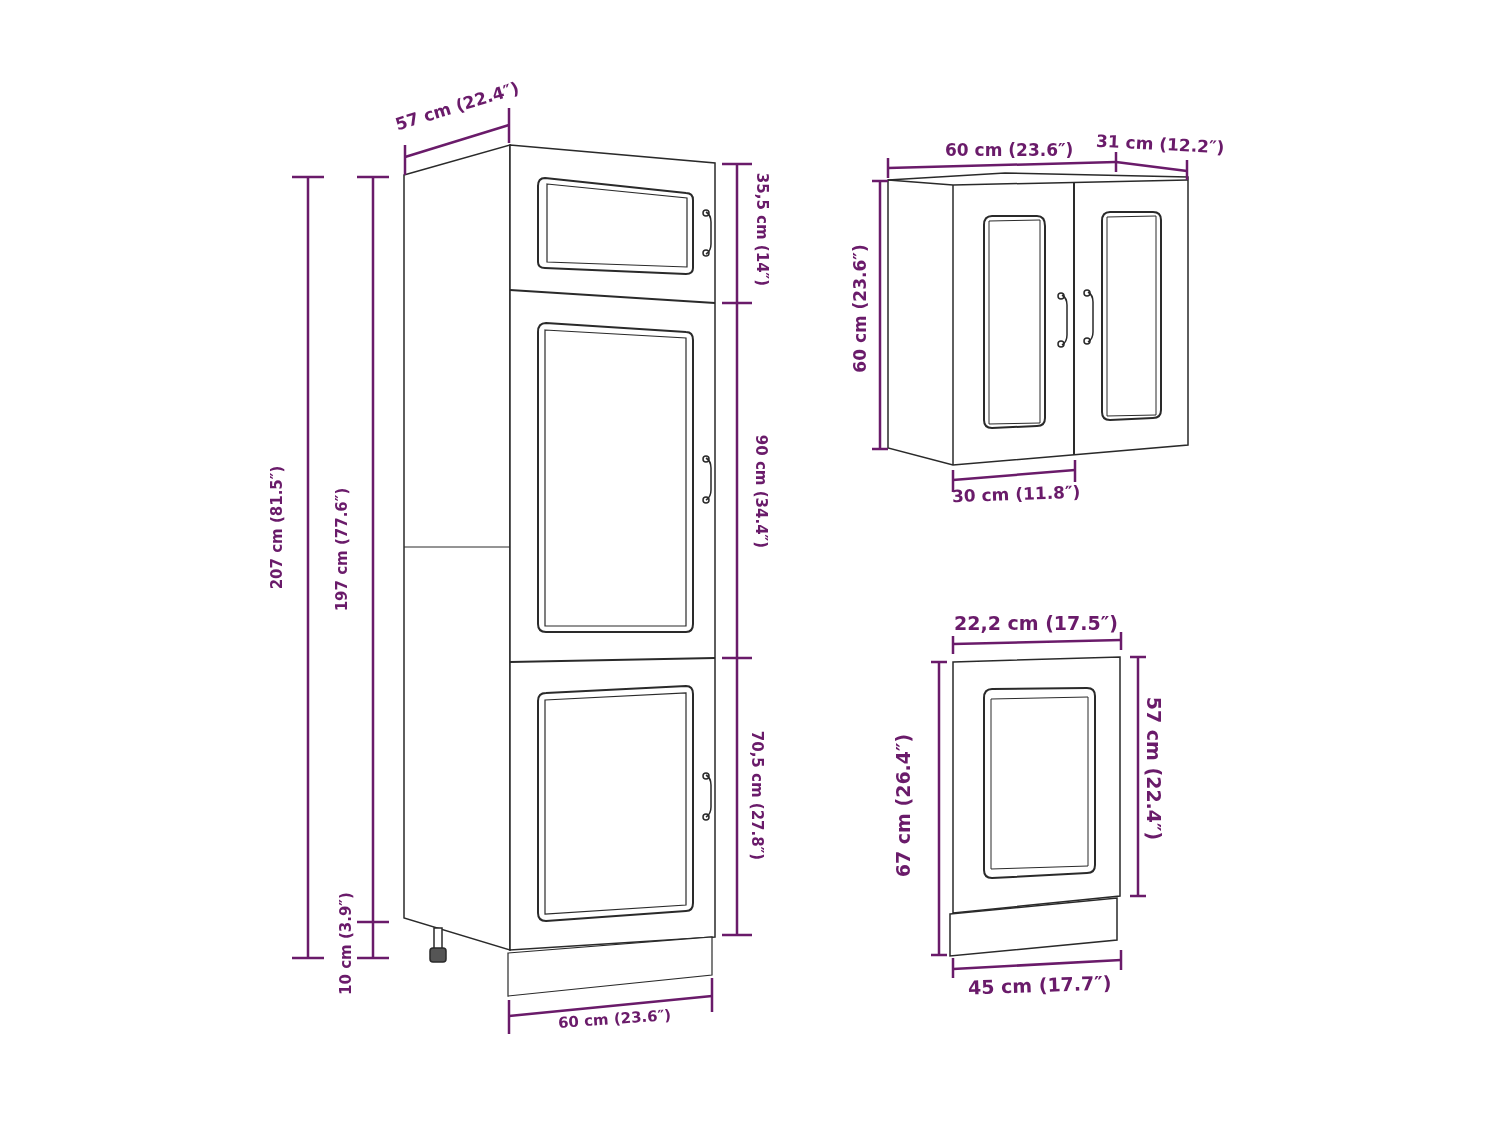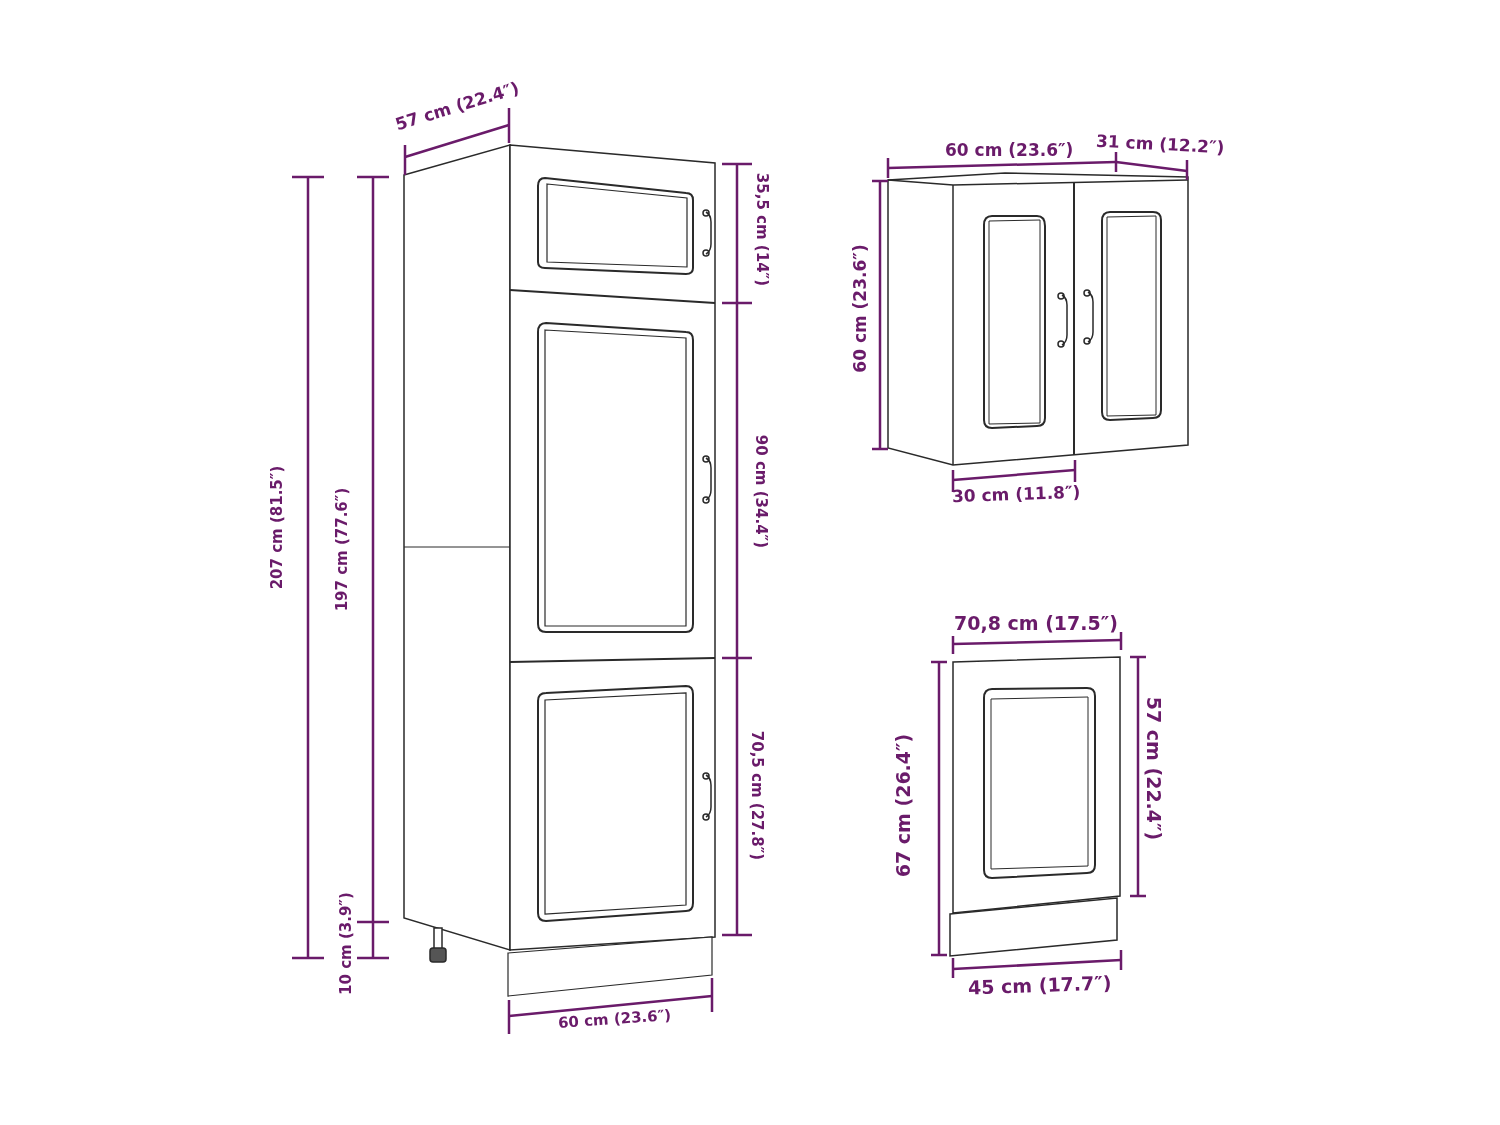--- a/index.html
+++ b/index.html
@@ -145,18 +145,18 @@
 <div class="lbl sm" style="left:705px;top:222px;transform:rotate(90deg);">35,5 cm (14″)</div>
 <div class="lbl sm" style="left:704px;top:484px;transform:rotate(90deg);">90 cm (34.4″)</div>
 <div class="lbl sm" style="left:692px;top:788px;transform:rotate(90deg);">70,5 cm (27.8″)</div>
 <div class="lbl sm" style="left:558px;top:1012px;transform:rotate(-4deg);">60 cm (23.6″)</div>
 
 <div class="lbl md" style="left:945px;top:142px;">60 cm (23.6″)</div>
 <div class="lbl md" style="left:1096px;top:136px;transform:rotate(3deg);">31 cm (12.2″)</div>
 <div class="lbl md" style="left:796px;top:300px;transform:rotate(-90deg);">60 cm (23.6″)</div>
 <div class="lbl md" style="left:952px;top:486px;transform:rotate(-2deg);">30 cm (11.8″)</div>
 
-<div class="lbl lg" style="left:954px;top:614px;">70,8 cm (17.5″)</div>
+<div class="lbl lg" style="left:954px;top:614px;">22,2 cm (17.5″)</div>
 <div class="lbl lg" style="left:832px;top:796px;transform:rotate(-90deg);">67 cm (26.4″)</div>
 <div class="lbl lg" style="left:1082px;top:759px;transform:rotate(90deg);">57 cm (22.4″)</div>
 <div class="lbl lg" style="left:968px;top:976px;transform:rotate(-2deg);">45 cm (17.7″)</div>
 
 </div>
 
 </body></html>

